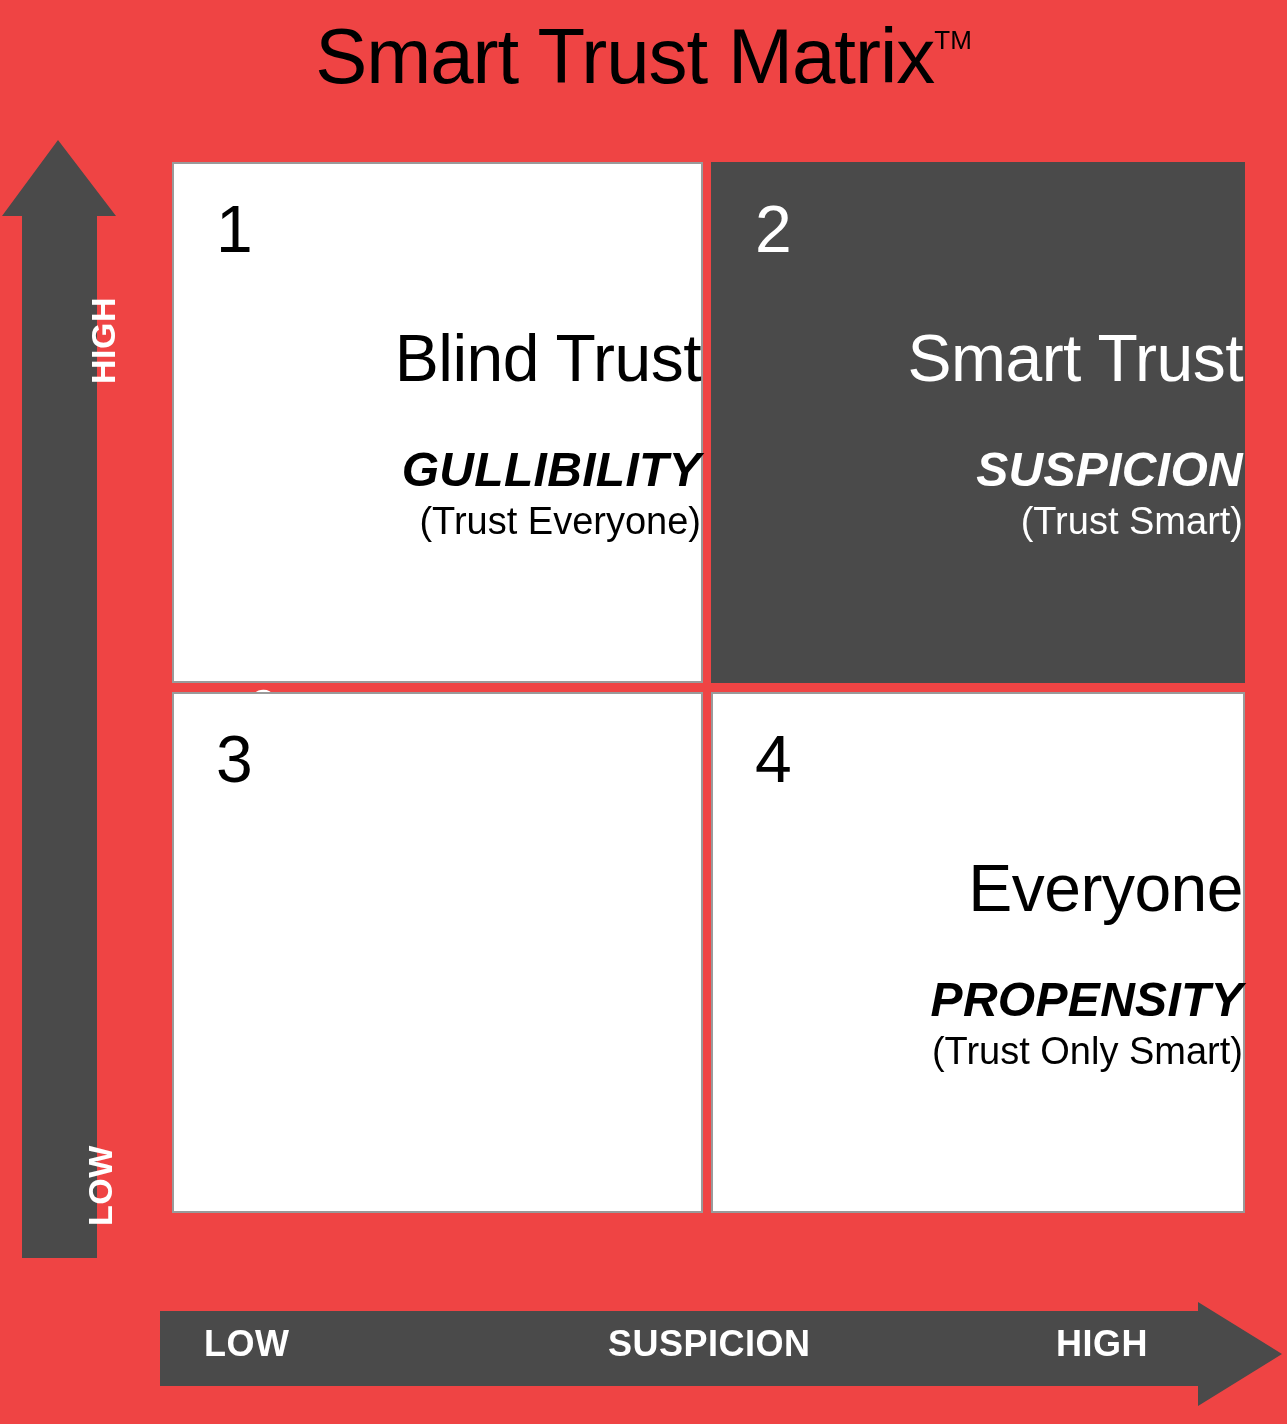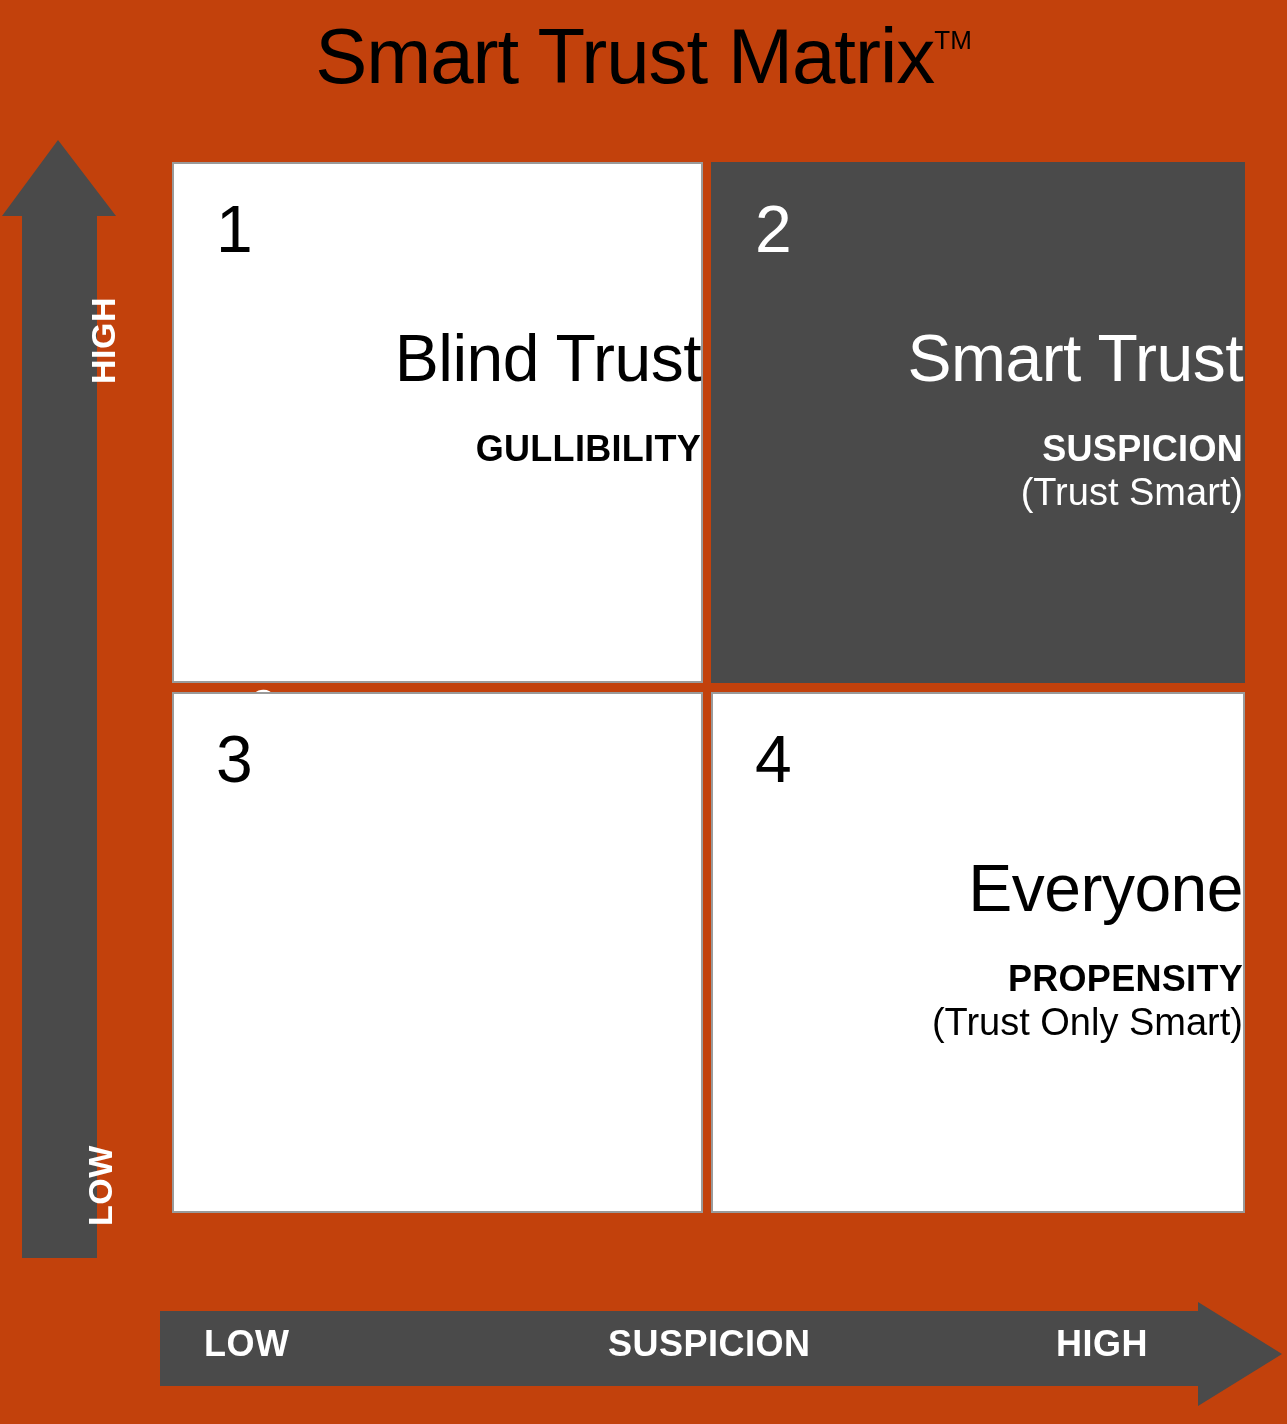--- a/index.html
+++ b/index.html
@@ -8,21 +8,21 @@
     background: #ffffff;
   }
   body {
     font-family: "Liberation Sans", sans-serif;
     -webkit-font-smoothing: antialiased;
   }
   #page {
     position: relative;
     width: 1287px;
     height: 1424px;
-    background: #c2410c;
+    background: #ef4444;
     overflow: hidden;
   }
 
   
   #title {
     position: absolute;
     left: 0;
     top: 14px;
     width: 1287px;
     text-align: center;
@@ -122,26 +122,27 @@
   }
   .quad-title {
     font-size: 66px;
     font-weight: 300;
     letter-spacing: -0.5px;
     line-height: 1.12;
     color: #000000;
     white-space: nowrap;
   }
   .quad-kw {
-    margin-top: 32px;
-    font-size: 36px;
+    margin-top: 46px;
+    font-size: 48px;
     font-weight: bold;
     letter-spacing: 0.3px;
     line-height: 1.18;
     color: #000000;
+    font-style: italic;
   }
   .quad-sub {
     font-size: 38px;
     font-weight: 400;
     line-height: 1.18;
     color: #000000;
     white-space: nowrap;
   }
   #quad-2 .quad-title,
   #quad-2 .quad-kw,
@@ -194,20 +195,21 @@
     </div>
   </div>
 
   <div id="matrix">
 
     <div class="quad" id="quad-1">
       <div class="quad-num">1</div>
       <div class="quad-body">
         <div class="quad-title">Blind Trust</div>
         <div class="quad-kw">GULLIBILITY</div>
+        <div class="quad-sub">(Trust Everyone)</div>
       </div>
     </div>
 
     <div class="quad" id="quad-2">
       <div class="quad-num">2</div>
       <div class="quad-body">
         <div class="quad-title">Smart Trust</div>
         <div class="quad-kw">SUSPICION</div>
         <div class="quad-sub">(Trust Smart)</div>
       </div>

